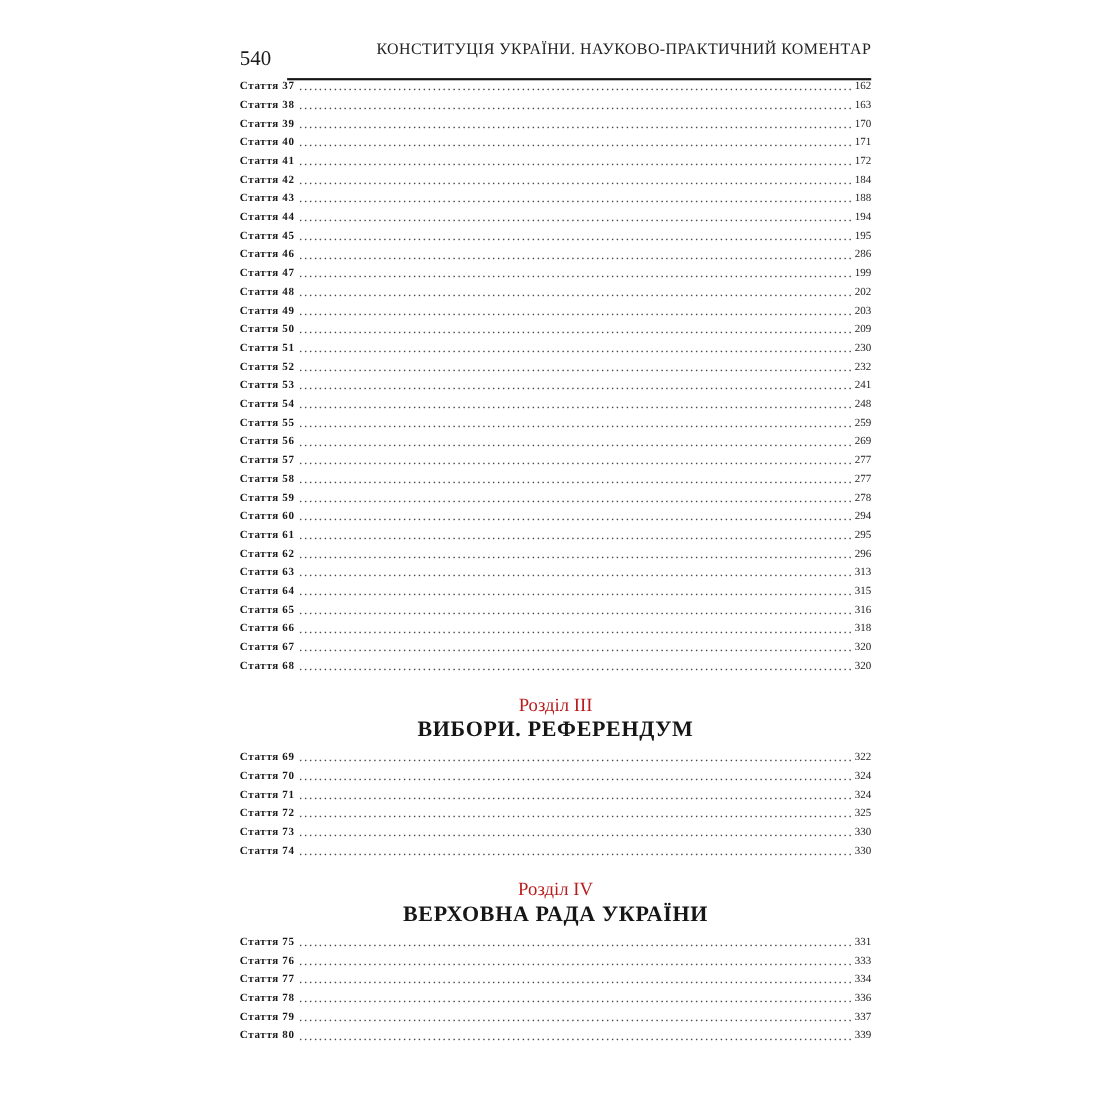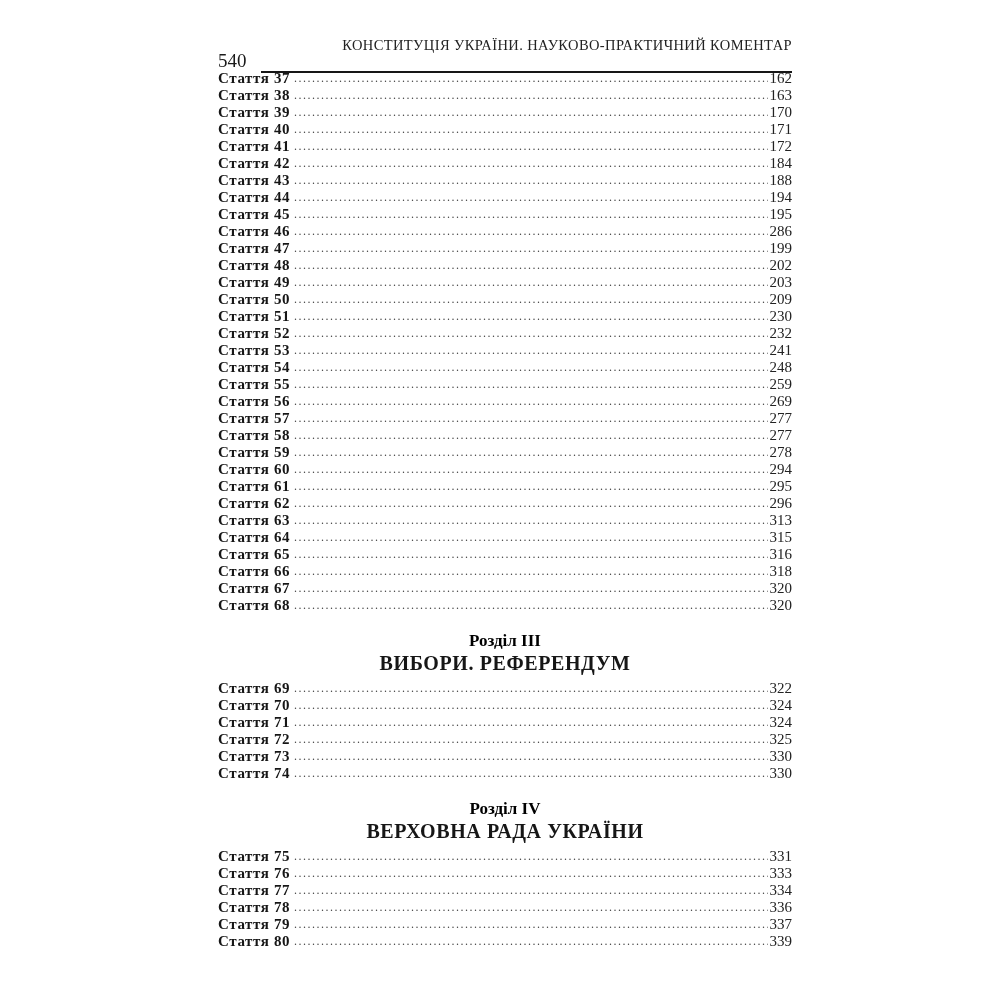--- a/index.html
+++ b/index.html
@@ -16,21 +16,21 @@
     color: #1d1d1d;
     overflow: hidden;
   }
   
   .header {
     position: absolute;
     left: 218px;
     top: 36px;
     width: 574px;
     display: flex;
-    align-items: flex-end;
+    align-items: center;
   }
   .pagenum {
     font-size: 19px;
     line-height: 22px;
     padding-right: 14px;
     padding-bottom: 1px;
     color: #1a1a1a;
   }
   .running-wrap {
     flex: 1;
@@ -46,23 +46,23 @@
   }
   
   .toc {
     position: absolute;
     left: 218px;
     top: 70px;
     width: 574px;
   }
   .toc-row {
     display: flex;
-    align-items: flex-end;
+    align-items: center;
     height: 17px;
-    font-size: 15px;
+    font-size: 10px;
     line-height: 17px;
   }
   .entry-label {
     font-weight: bold;
     letter-spacing: 0.6px;
     white-space: nowrap;
     color: #161616;
   }
   .dot-leader {
     flex: 1;
@@ -79,24 +79,24 @@
   .entry-page {
     white-space: nowrap;
     color: #222222;
   }
   .sec-heading {
     margin-top: 16px;
     margin-bottom: 6px;
     text-align: center;
   }
   .sec-kicker {
-    font-weight: bold;
+    font-weight: normal;
     font-size: 17px;
     line-height: 22px;
-    color: #000000;
+    color: #b91c1c;
   }
   .sec-title {
     font-weight: bold;
     font-size: 20px;
     line-height: 22px;
     letter-spacing: 0.6px;
     color: #161616;
   }
 </style>
 </head>

